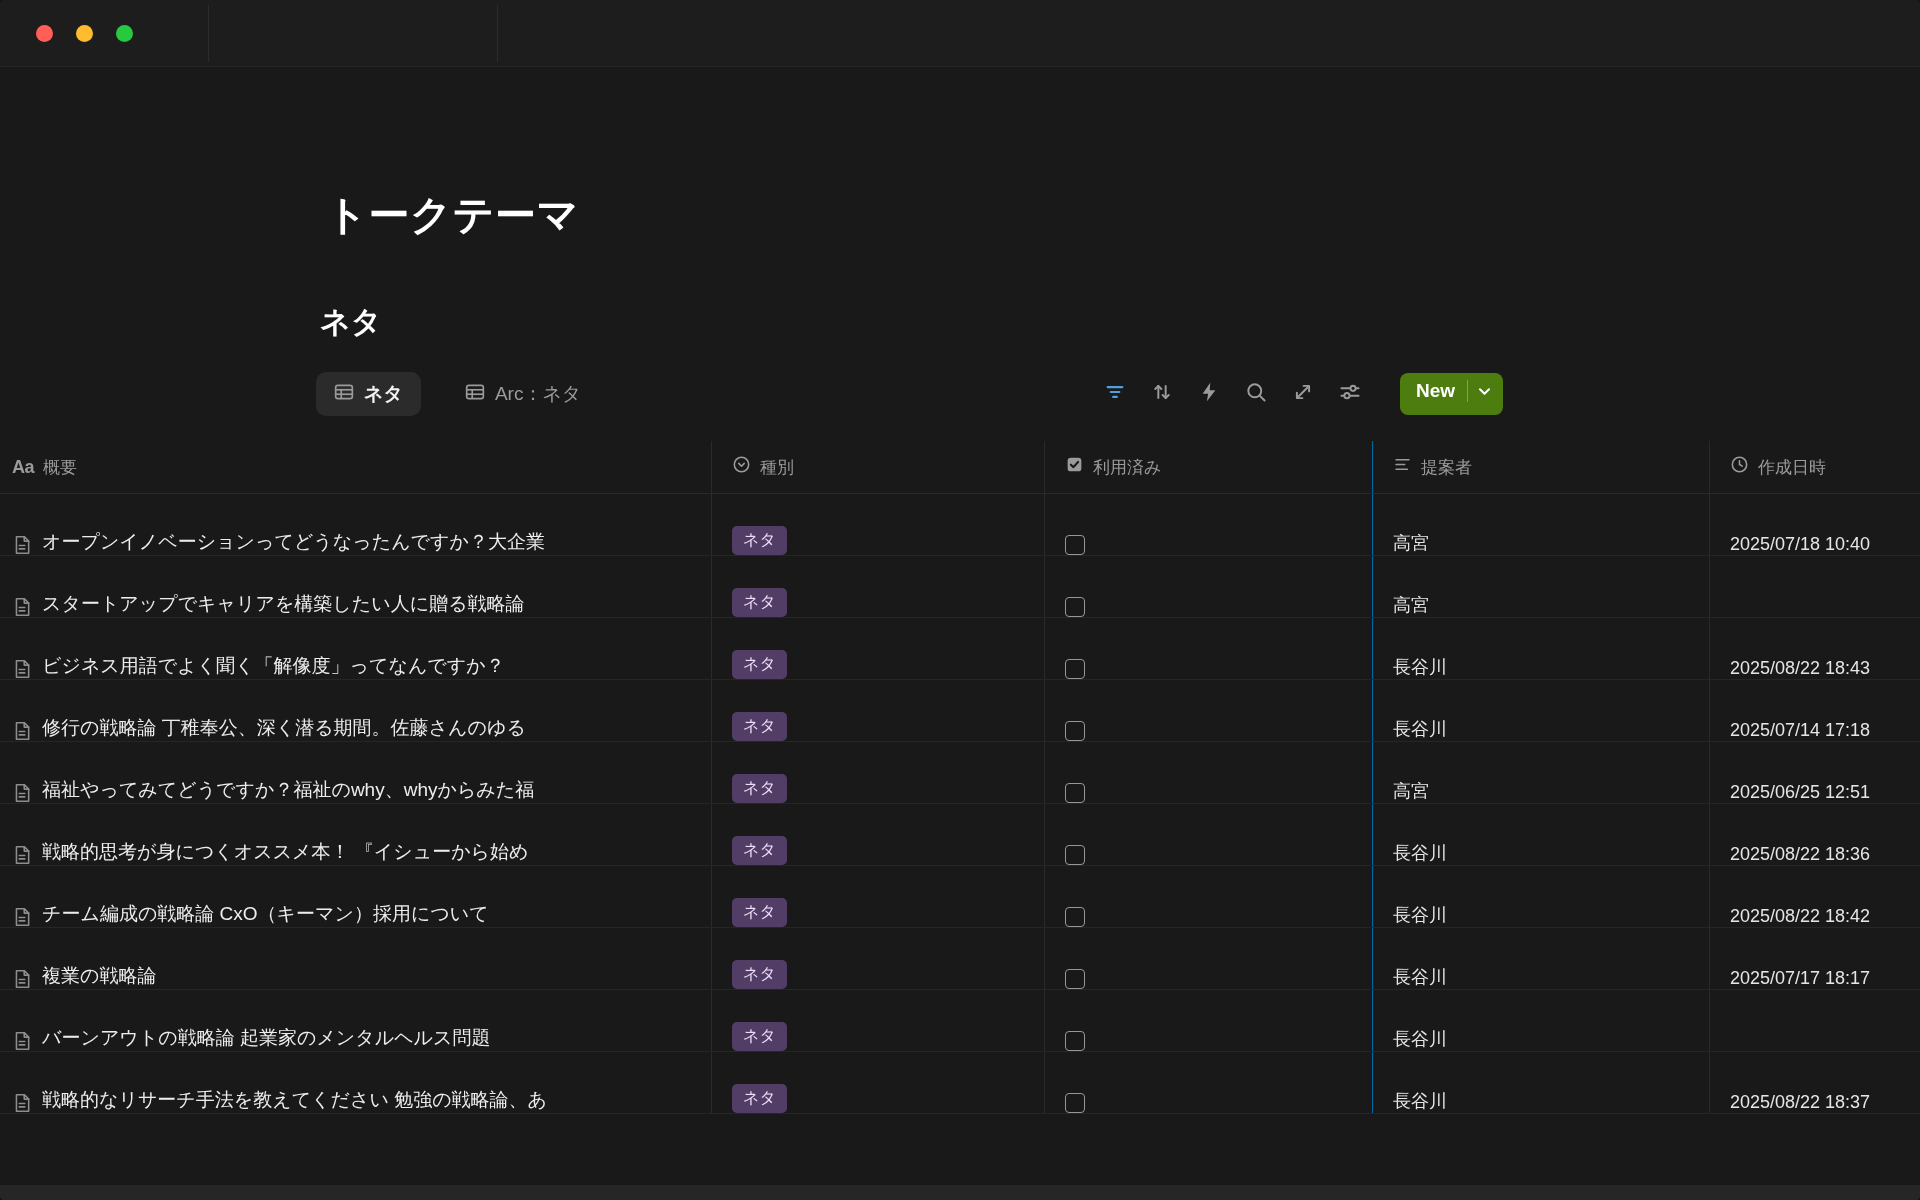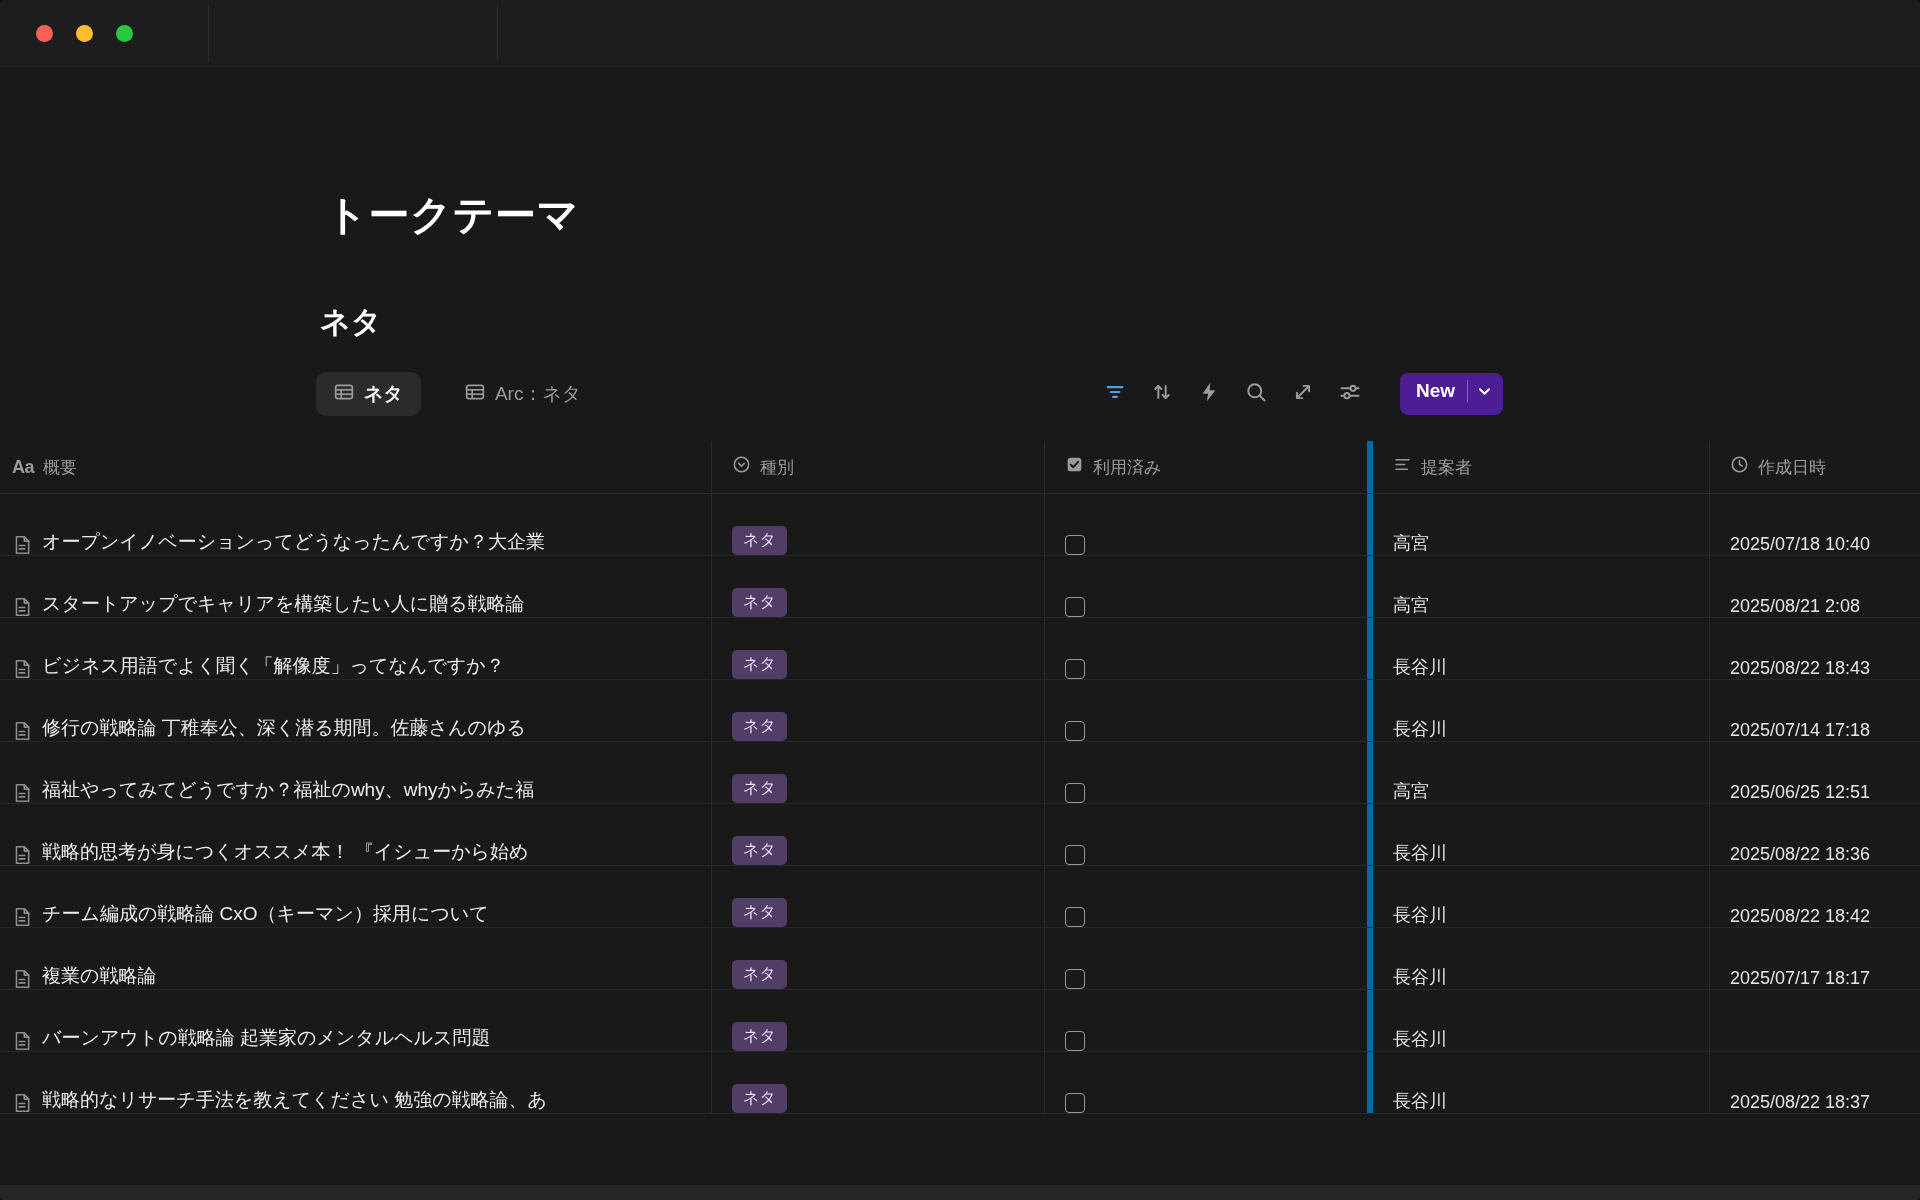--- a/index.html
+++ b/index.html
@@ -24,31 +24,31 @@
 
   
   .views-row { position:absolute; left:316px; top:371px; height:46px; display:flex; align-items:center; gap:26px; }
   .view-tab { display:flex; align-items:center; gap:10px; height:44px; padding:0 18px; border-radius:10px; font-size:19px; color:#9b9b9b; cursor:pointer; }
   .view-tab.active { background:#2b2b2b; color:#f2f2f2; font-weight:600; }
   .view-tab svg { flex:0 0 auto; }
 
   
   .toolbar { position:absolute; left:1100px; top:372px; height:44px; display:flex; align-items:center; gap:17px; }
   .tb-btn { width:30px; height:30px; display:flex; align-items:center; justify-content:center; border-radius:6px; cursor:pointer; }
-  .new-button { margin-left:18px; height:42px; background:#4c1d95; border-radius:8px; display:flex; align-items:center; padding:0 12px 6px 16px; cursor:pointer; }
+  .new-button { margin-left:18px; height:42px; background:#4d7c0f; border-radius:8px; display:flex; align-items:center; padding:0 12px 6px 16px; cursor:pointer; }
   .new-button .new-label { color:#ffffff; font-size:19px; font-weight:600; }
   .new-button .new-divider { width:1px; height:22px; background:rgba(255,255,255,0.3); margin:0 10px 0 12px; }
 
   
   .table { position:absolute; left:0; top:441px; width:1920px; }
   .thead { display:flex; height:53px; border-bottom:1px solid #2a2a2a; }
   .th { display:flex; align-items:center; gap:9px; font-size:17px; color:#9b9b9b; cursor:pointer; overflow:hidden; white-space:nowrap; }
   .col1 { width:712px; padding-left:12px; border-right:1px solid #2a2a2a; }
   .col2 { width:333px; padding-left:20px; border-right:1px solid #2a2a2a; }
-  .col3 { width:328px; padding-left:20px; border-right:6px solid #0369a1; }
+  .col3 { width:328px; padding-left:20px; border-right:1px solid #0369a1; }
   .col4 { width:337px; padding-left:20px; border-right:1px solid #2a2a2a; }
   .col5 { flex:1; padding-left:20px; }
   .aa-glyph { font-size:18px; font-weight:700; color:#9b9b9b; letter-spacing:-0.5px; }
 
   .tr { display:flex; height:62px; border-bottom:1px solid #262626; }
   .td { display:flex; align-items:flex-end; overflow:hidden; white-space:nowrap; }
   .td.col1 { gap:10px; }
   .row-title { font-size:19px; font-weight:500; color:#ededed; overflow:hidden; white-space:nowrap; }
   .page-icon { flex:0 0 auto; display:flex; }
   .tag { display:inline-block; background:#523d66; color:#e9def5; font-size:16px; padding:4px 11px; border-radius:5px; cursor:pointer; }
@@ -251,23 +251,20 @@
     </div>
     <div class="td col2">
       <span class="tag">ネタ</span>
     </div>
     <div class="td col3">
       <span class="checkbox"></span>
     </div>
     <div class="td col4">
       <span class="row-proposer">高宮</span>
     </div>
-    <div class="td col5">
-      <span class="row-created">2025/08/21 2:08</span>
-    </div>
   </div>
         <div class="tr">
     <div class="td col1">
       <span class="page-icon">
         <svg width="20" height="20" viewBox="0 0 18 18" fill="none" stroke="#8d8d8d" stroke-width="1.4" stroke-linecap="round" stroke-linejoin="round">
           <path d="M4 1.5 h7 l4 4 v11 h-11 z"></path>
           <polyline points="11,1.5 11,5.5 15,5.5"></polyline>
           <line x1="6.5" y1="9.5" x2="11.5" y2="9.5"></line>
           <line x1="6.5" y1="12.5" x2="11.5" y2="12.5"></line>
         </svg>

